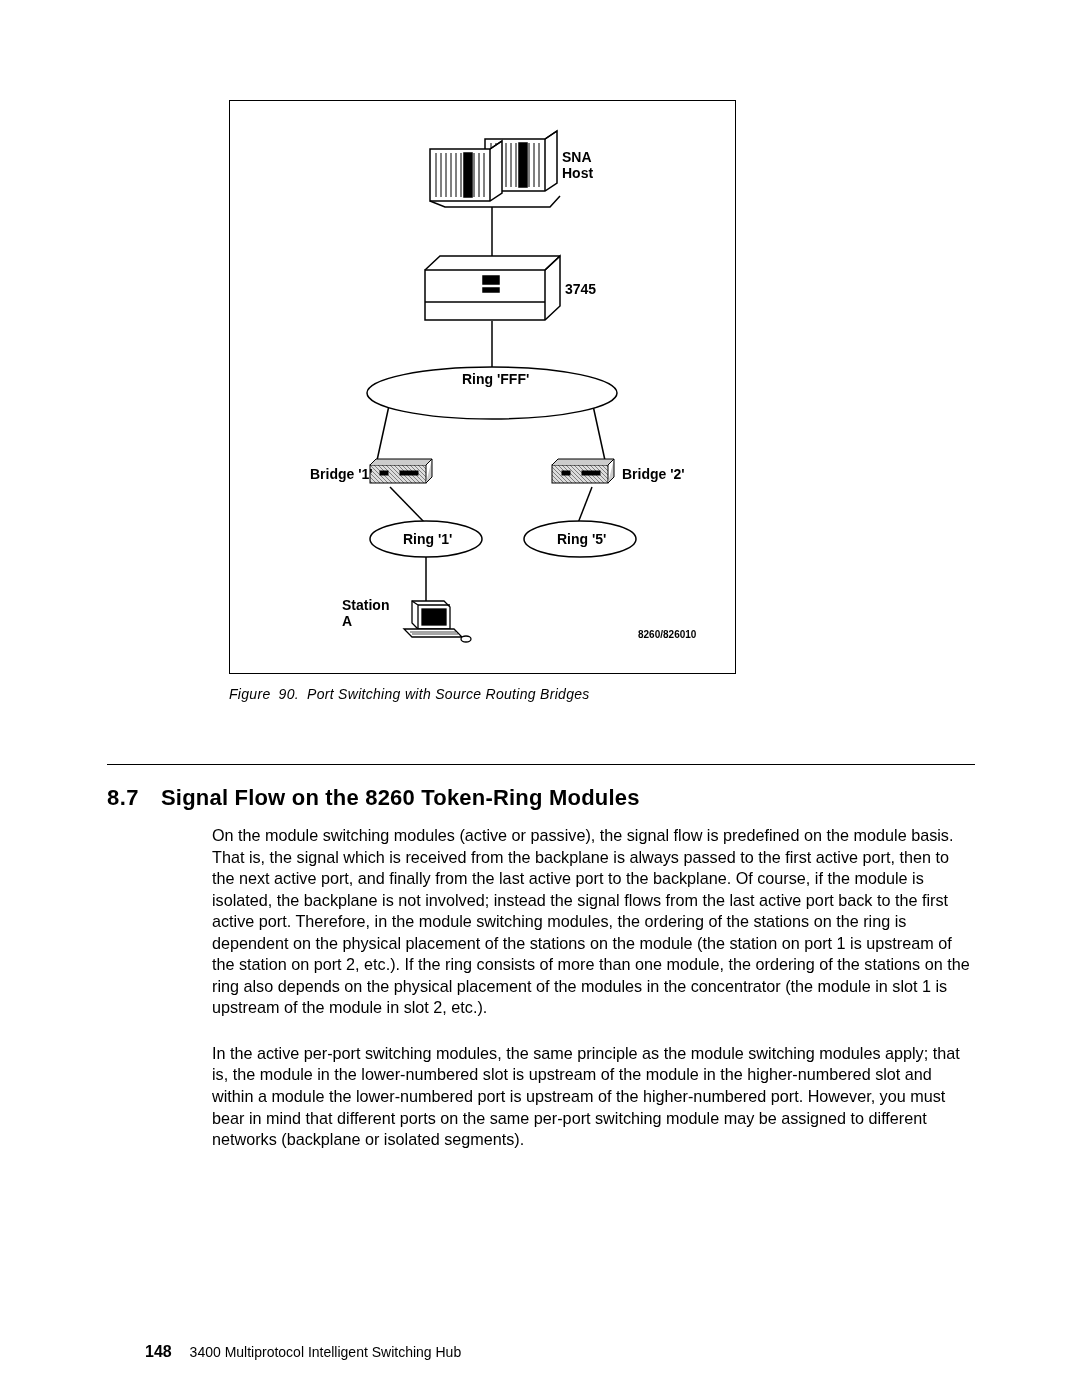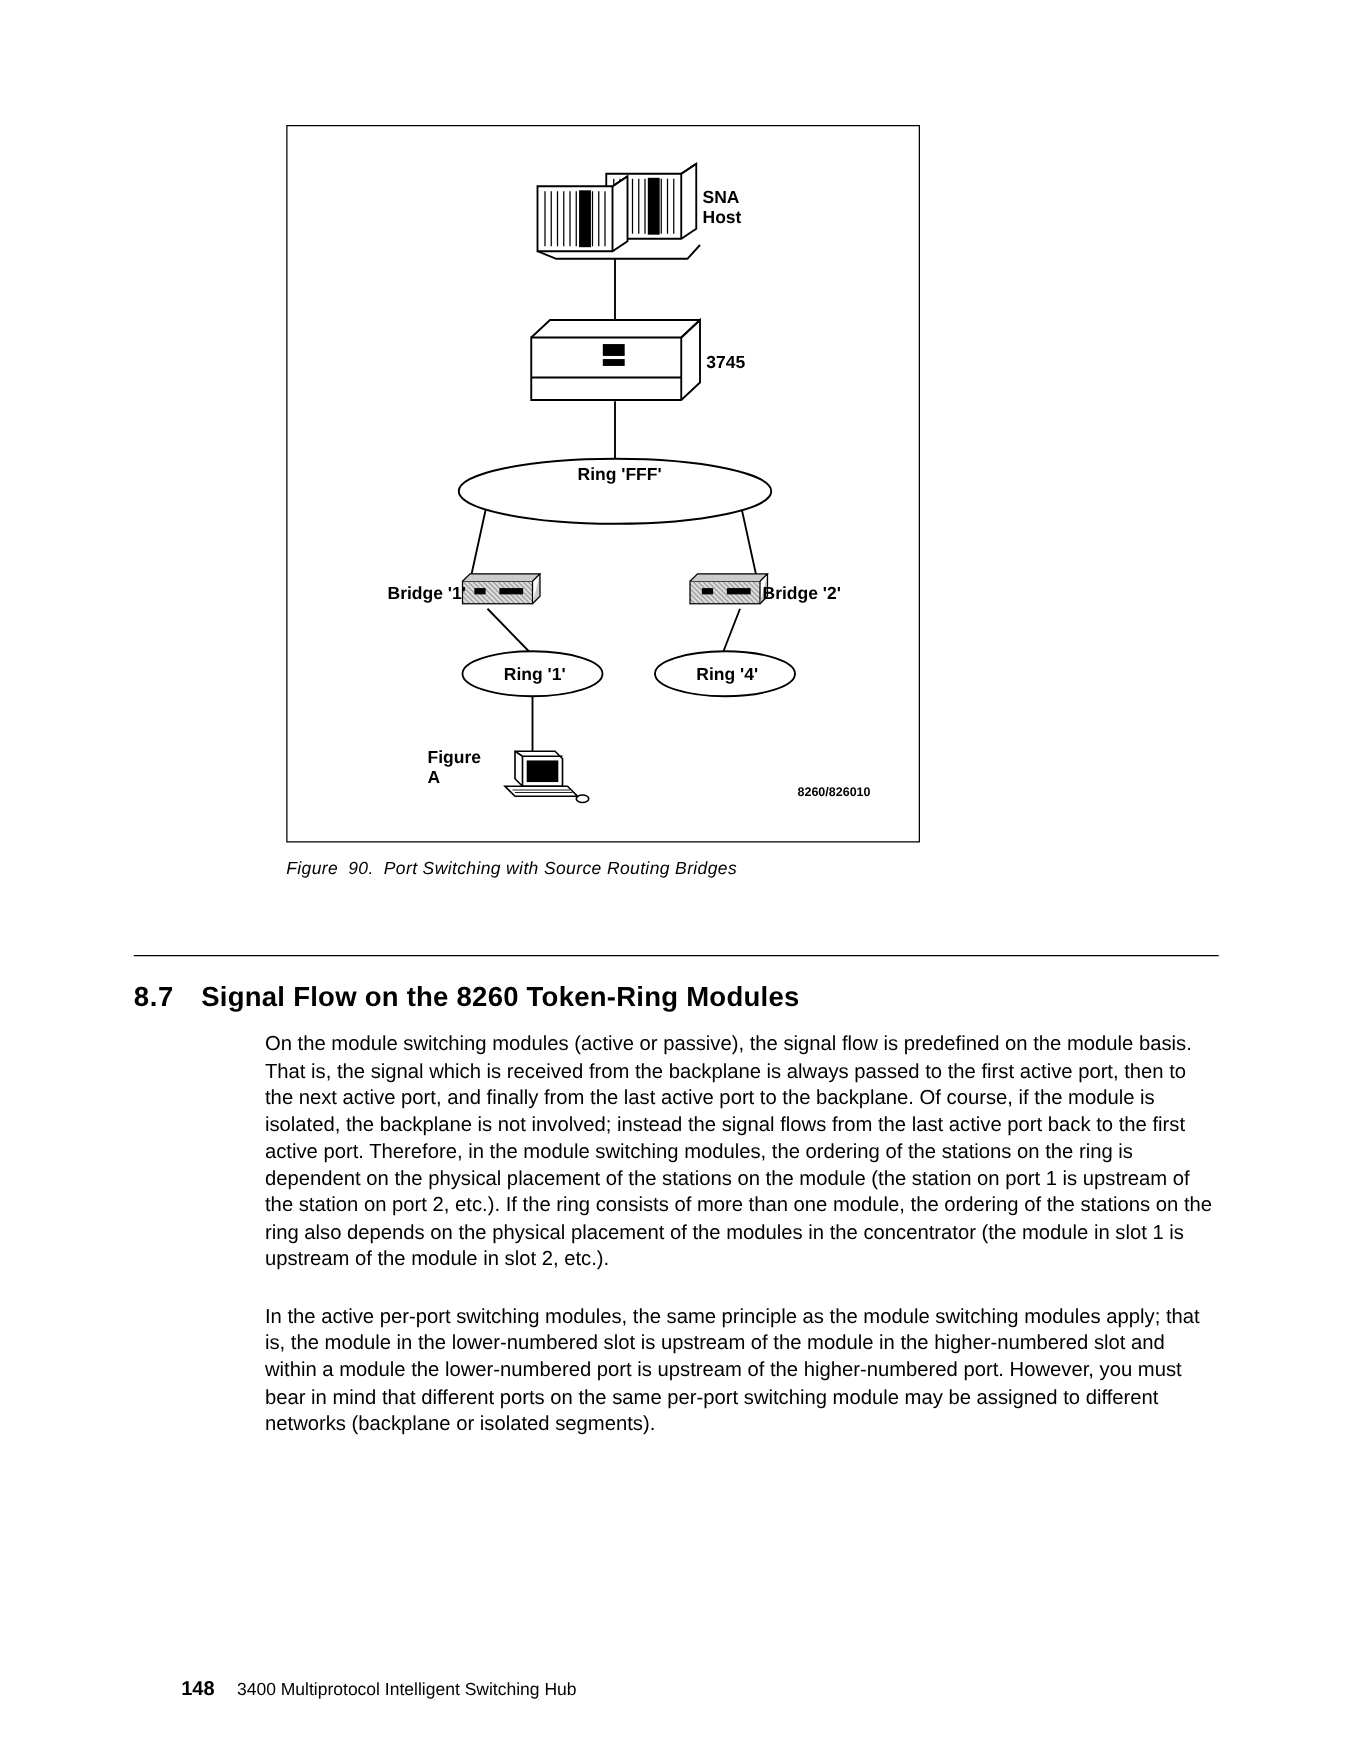--- a/index.html
+++ b/index.html
@@ -123,24 +123,24 @@
 
         <ellipse cx="66" cy="40" rx="5" ry="3"></ellipse>
       </g>
     </svg>
 
     <div class="fig-label" style="left:332px;top:48px;white-space:pre">SNA
 Host</div>
     <div class="fig-label" style="left:335px;top:180px">3745</div>
     <div class="fig-label" style="left:232px;top:270px">Ring 'FFF'</div>
     <div class="fig-label" style="left:80px;top:365px">Bridge '1'</div>
-    <div class="fig-label" style="left:380px;top:365px">Bridge '2'</div>
+    <div class="fig-label" style="left:392px;top:365px">Bridge '2'</div>
     <div class="fig-label" style="left:173px;top:430px">Ring '1'</div>
-    <div class="fig-label" style="left:327px;top:430px">Ring '4'</div>
-    <div class="fig-label" style="left:112px;top:496px;white-space:pre">Figure
+    <div class="fig-label" style="left:327px;top:430px">Ring '5'</div>
+    <div class="fig-label" style="left:112px;top:496px;white-space:pre">Station
 A</div>
     <div class="fig-label" style="left:408px;top:528px;font-size:10px;font-weight:bold">8260/826010</div>
   </div>
 
   <div class="caption">Figure 90. Port Switching with Source Routing Bridges</div>
 
   <hr class="rule">
 
   <div class="section-row">
     <span class="sec-num">8.7</span>

